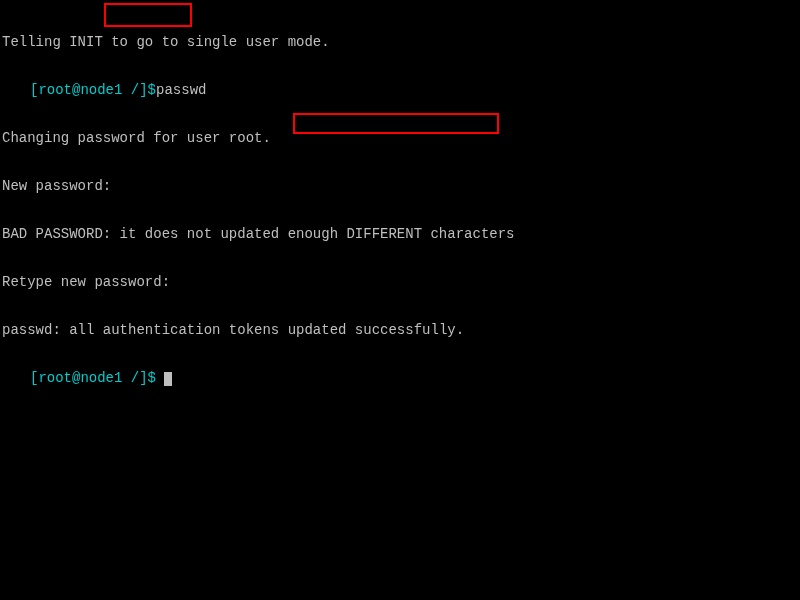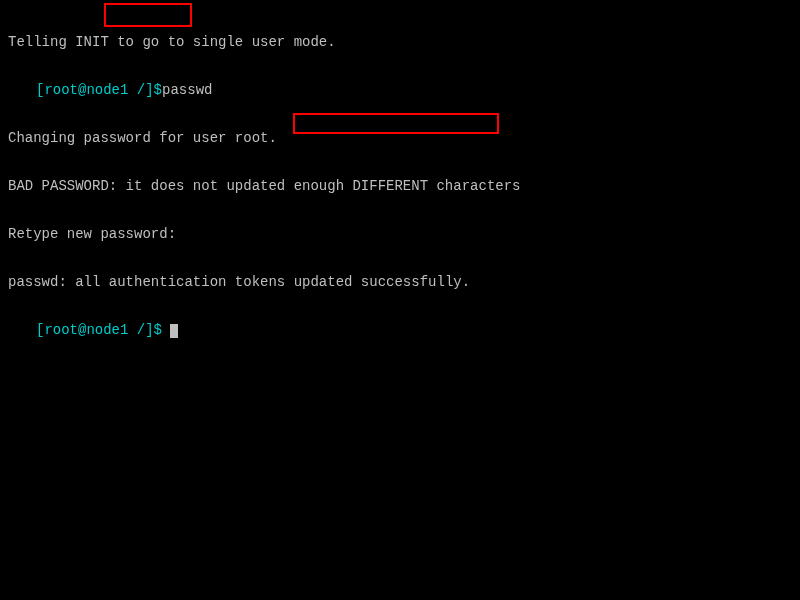--- a/index.html
+++ b/index.html
@@ -12,21 +12,21 @@
       width: 800px;
       height: 600px;
       font-family: 'Courier New', monospace;
       font-size: 14px;
       line-height: 16px;
       color: #bfbfbf;
       overflow: hidden;
       position: relative;
     }
     .terminal {
-      padding: 2px 8px;
+      padding: 2px 2px;
       white-space: pre;
     }
     .line {
       display: block;
       height: 16px;
     }
     .prompt {
       color: #00cccc;
       margin-left: 28px;
     }
@@ -59,20 +59,21 @@
       height: 21px;
     }
   </style>
 </head>
 <body>
 
 <div class="terminal">
   <span class="line"><span class="white">Telling INIT </span><span class="white">to go to s</span><span class="white">ingle user mode.</span></span>
   <span class="line"><span class="prompt">[root@node1 /]$</span><span class="white">passwd</span></span>
   <span class="line"><span class="white">Changing password for user root.</span></span>
+  <span class="line"><span class="white">New password:</span></span>
   <span class="line"><span class="white">BAD PASSWORD: it does not updated enough DIFFERENT characters</span></span>
   <span class="line"><span class="white">Retype new password:</span></span>
   <span class="line"><span class="white">passwd: all authentication tokens </span><span class="white">updated successfully.</span></span>
   <span class="line"><span class="prompt">[root@node1 /]$</span> <span class="cursor"></span></span>
 </div>
 
 <div class="highlight-box hb1"></div>
 <div class="highlight-box hb2"></div>
 
 </body></html>

